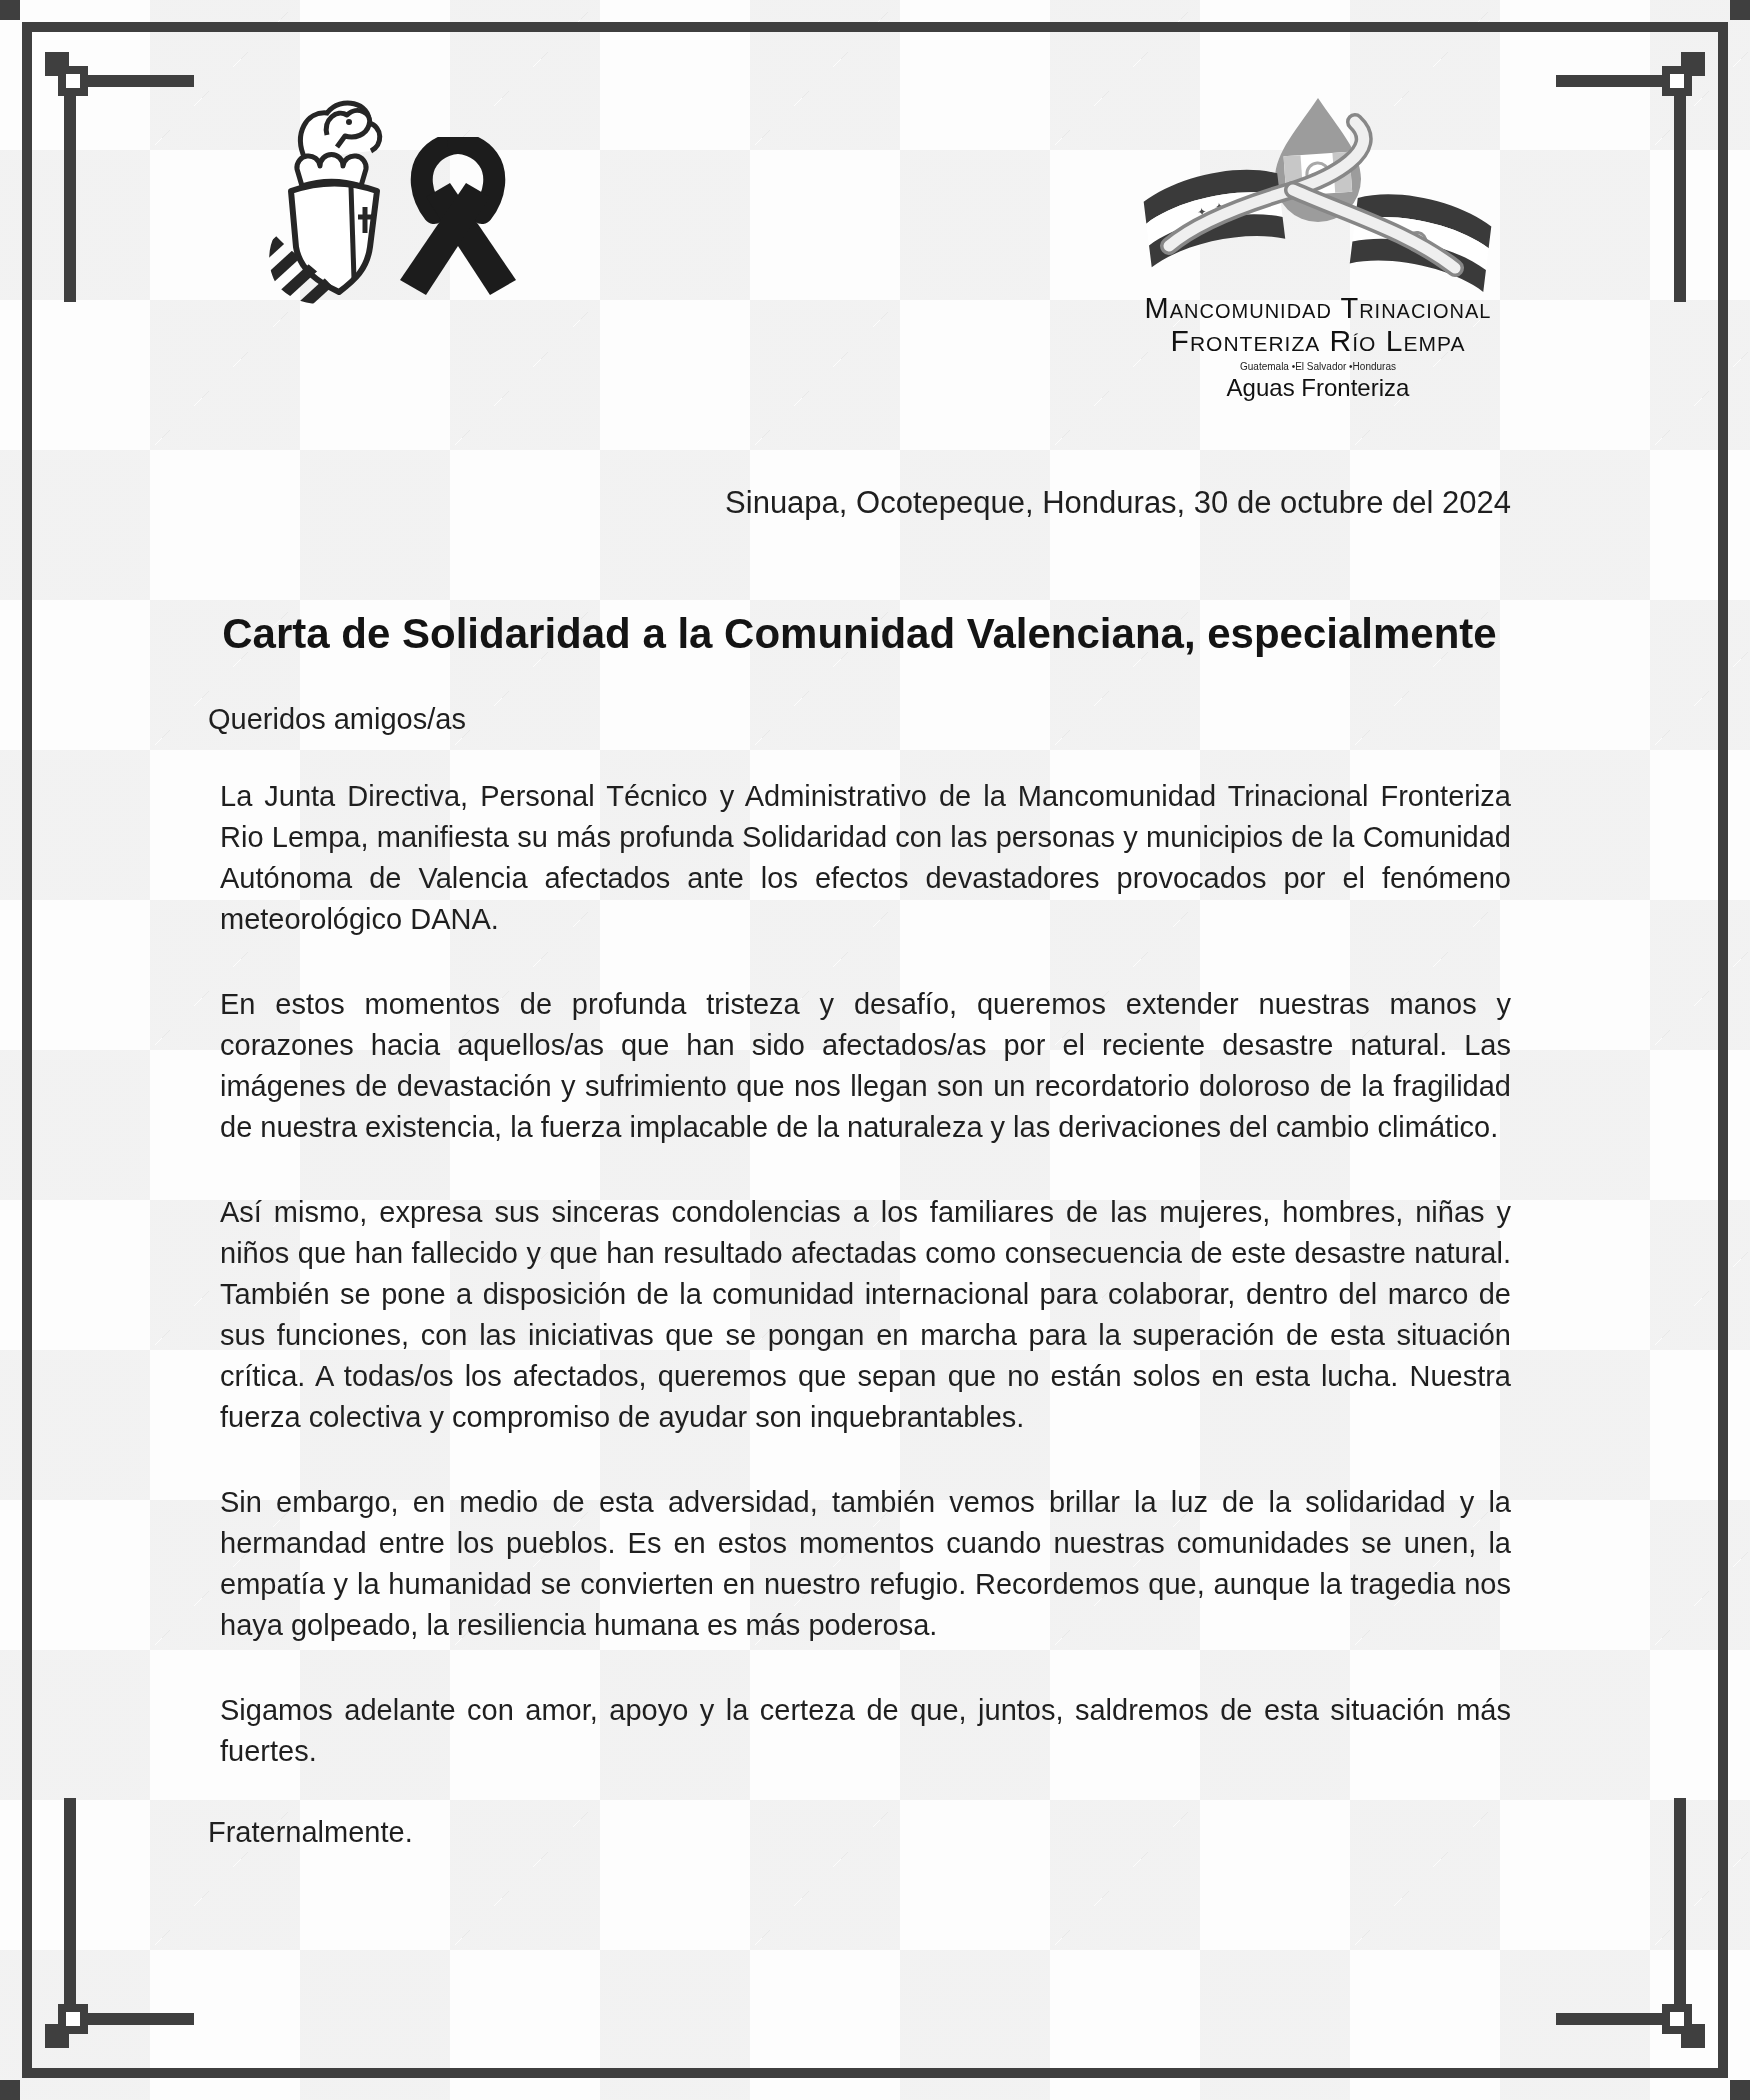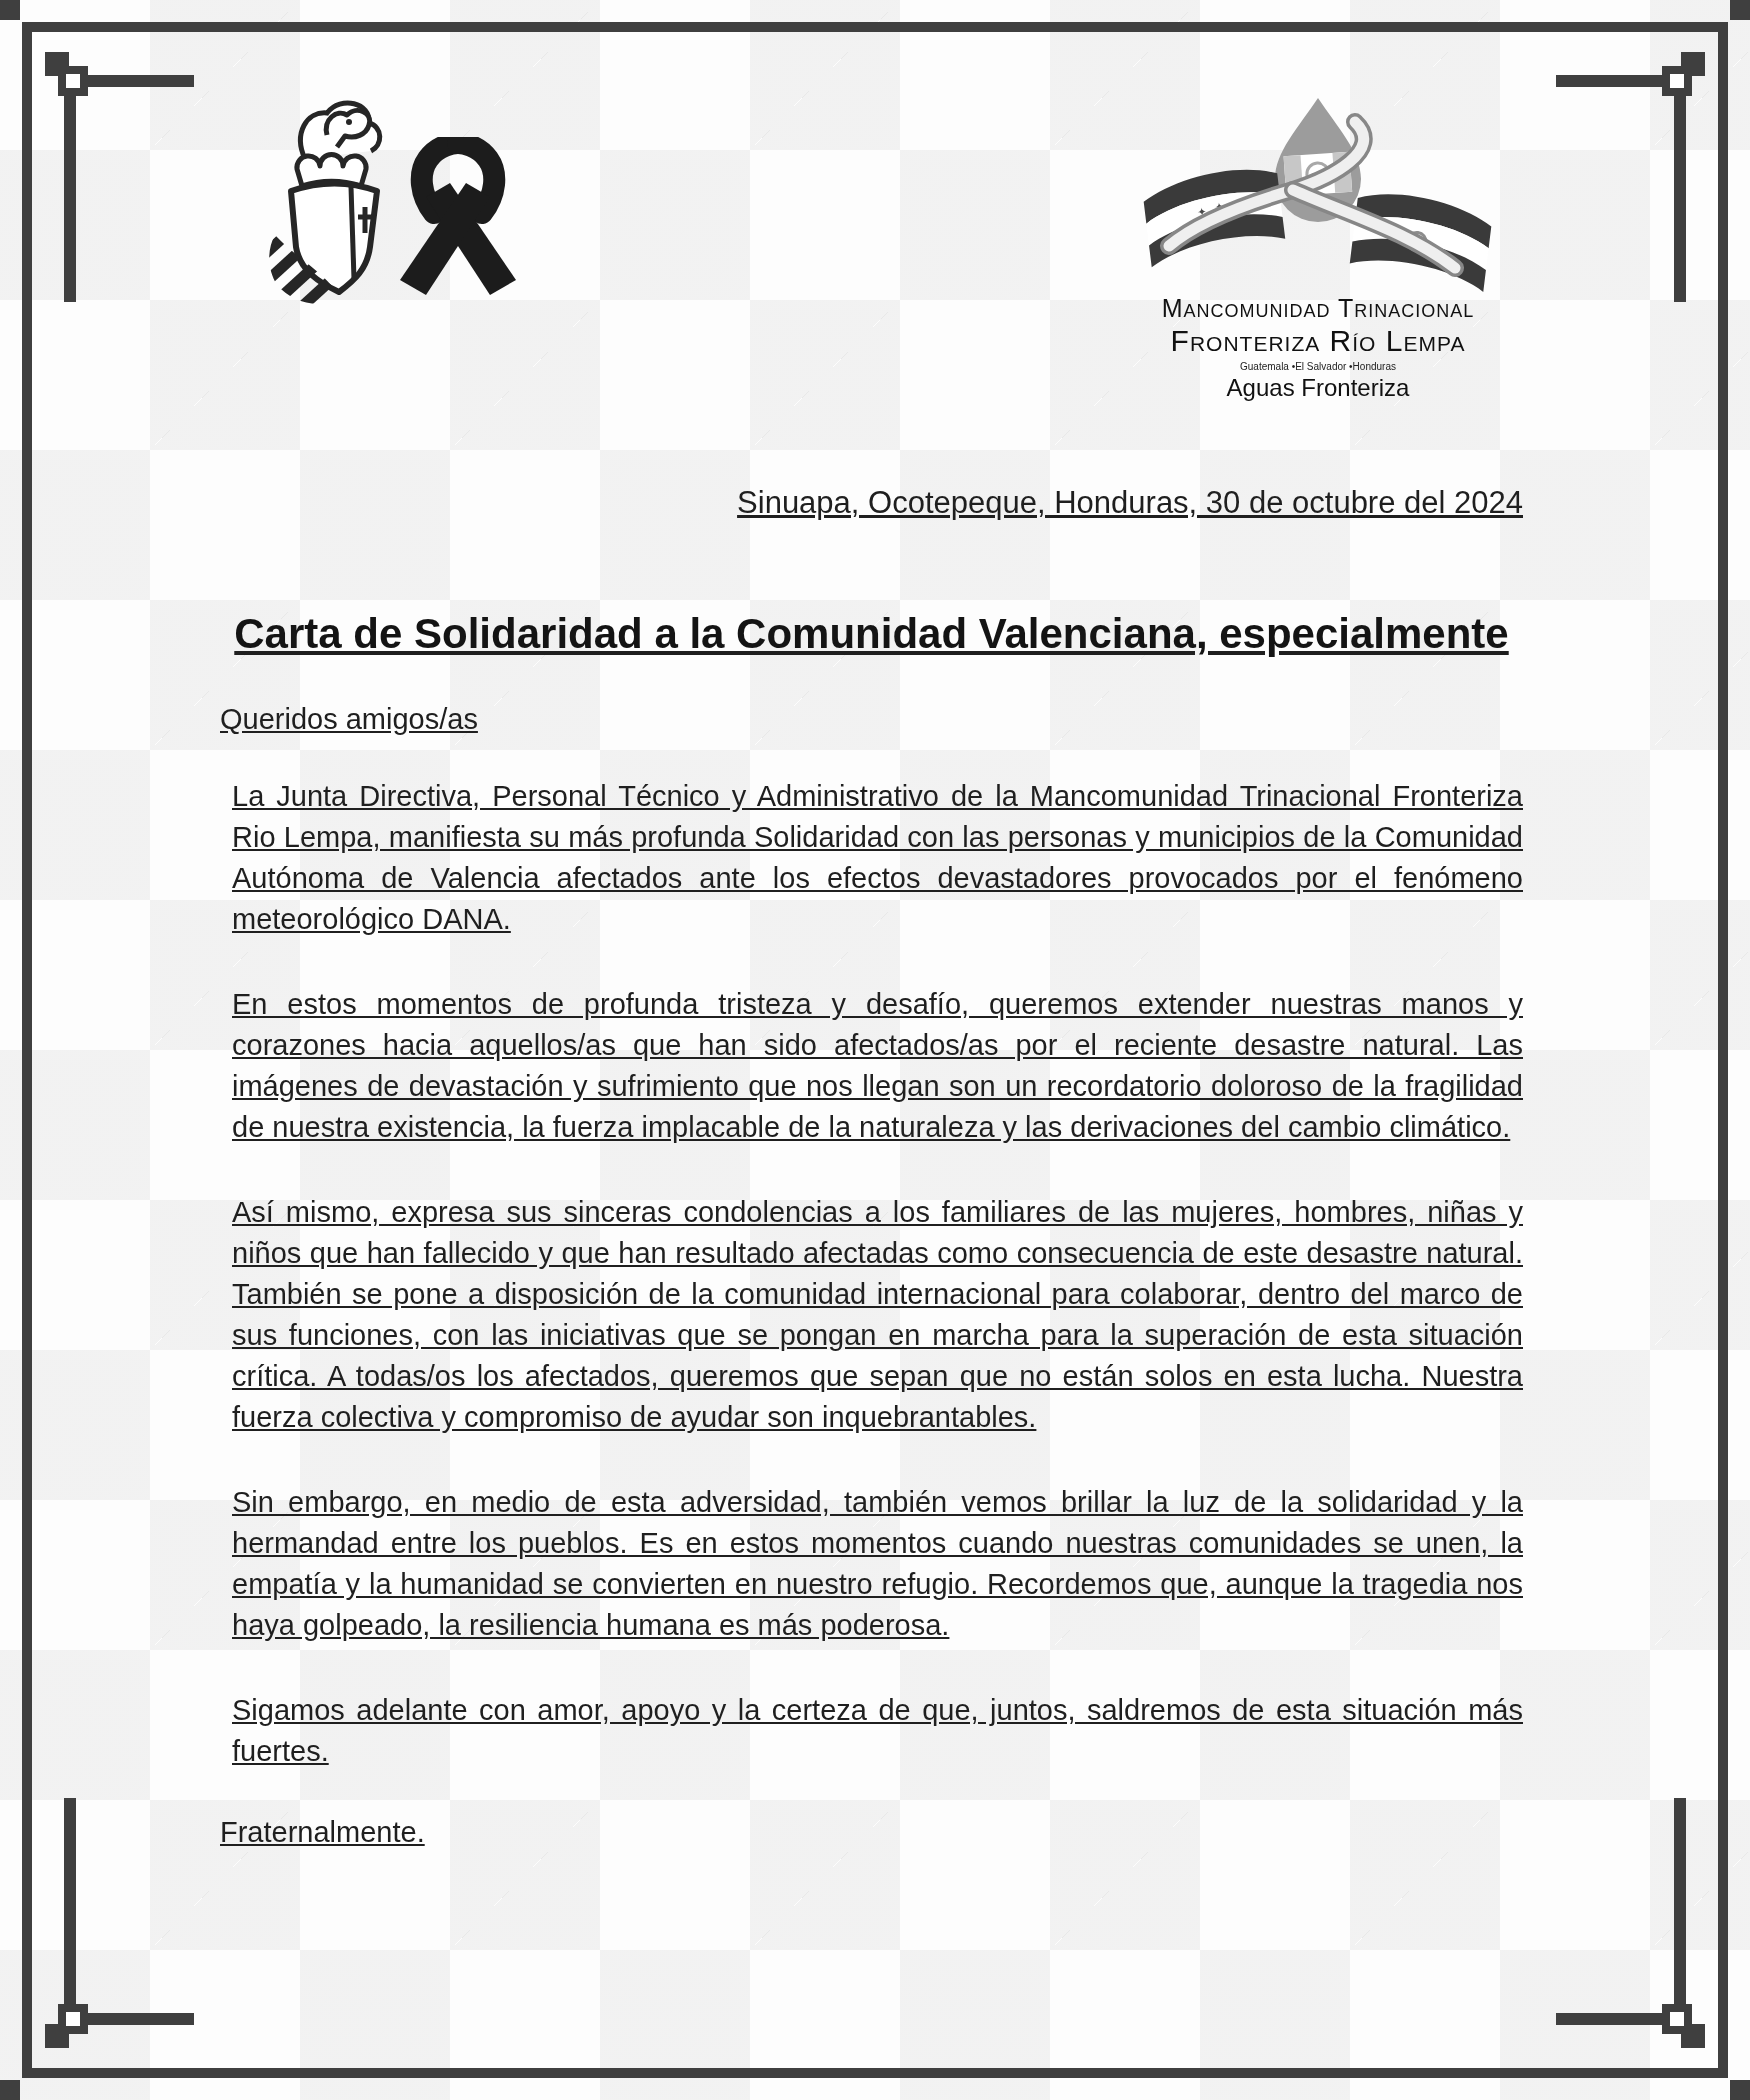--- a/index.html
+++ b/index.html
@@ -31,26 +31,26 @@
   .ornament.br{right:45px;bottom:50px;transform:scale(-1,-1);}
   .o-fill{position:absolute;left:0;top:2px;width:24px;height:24px;background:#3f3f3f;}
   .o-box{position:absolute;left:13px;top:16px;width:30px;height:30px;border:8px solid #3f3f3f;background:#fff;box-sizing:border-box;}
   .o-h{position:absolute;left:41px;top:25px;width:108px;height:12px;background:#3f3f3f;}
   .o-v{position:absolute;left:19px;top:44px;width:12px;height:208px;background:#3f3f3f;}
   
   .emblem-group{position:absolute;left:245px;top:95px;display:flex;align-items:flex-start;}
   .ribbon-wrap{margin-left:-28px;margin-top:42px;}
   .org-logo{position:absolute;left:1118px;top:92px;width:400px;text-align:center;}
   .org-logo svg{display:block;margin:0 auto;}
-  .org-line1{font-size:25px;font-variant:small-caps;letter-spacing:1px;line-height:32px;color:#111;}
+  .org-line1{font-size:29px;font-variant:small-caps;letter-spacing:1px;line-height:32px;color:#111;}
   .org-line2{font-size:30px;font-variant:small-caps;letter-spacing:1px;line-height:34px;color:#111;}
   .org-line3{font-size:10px;color:#222;margin-top:3px;}
   .org-line4{font-size:24px;color:#111;margin-top:2px;}
   
-  .content{position:absolute;left:220px;top:485px;width:1303px;text-decoration:underline;}
+  .content{position:absolute;left:208px;top:485px;width:1303px;}
   .dateline{font-size:31px;text-align:right;margin:0 0 82px 0;white-space:nowrap;}
   .title{font-size:42px;font-weight:700;text-align:center;line-height:62px;margin:12px 0 38px 0;color:#141414;}
   .title span{display:block;white-space:nowrap;}
   .salutation{font-size:29px;margin:0 0 40px 0;}
   .para{font-size:29px;line-height:41px;text-align:justify;margin:0 0 44px 12px;}
   .closing{font-size:29px;margin:26px 0 0 0;}
 </style>
 </head>
 <body>
 

